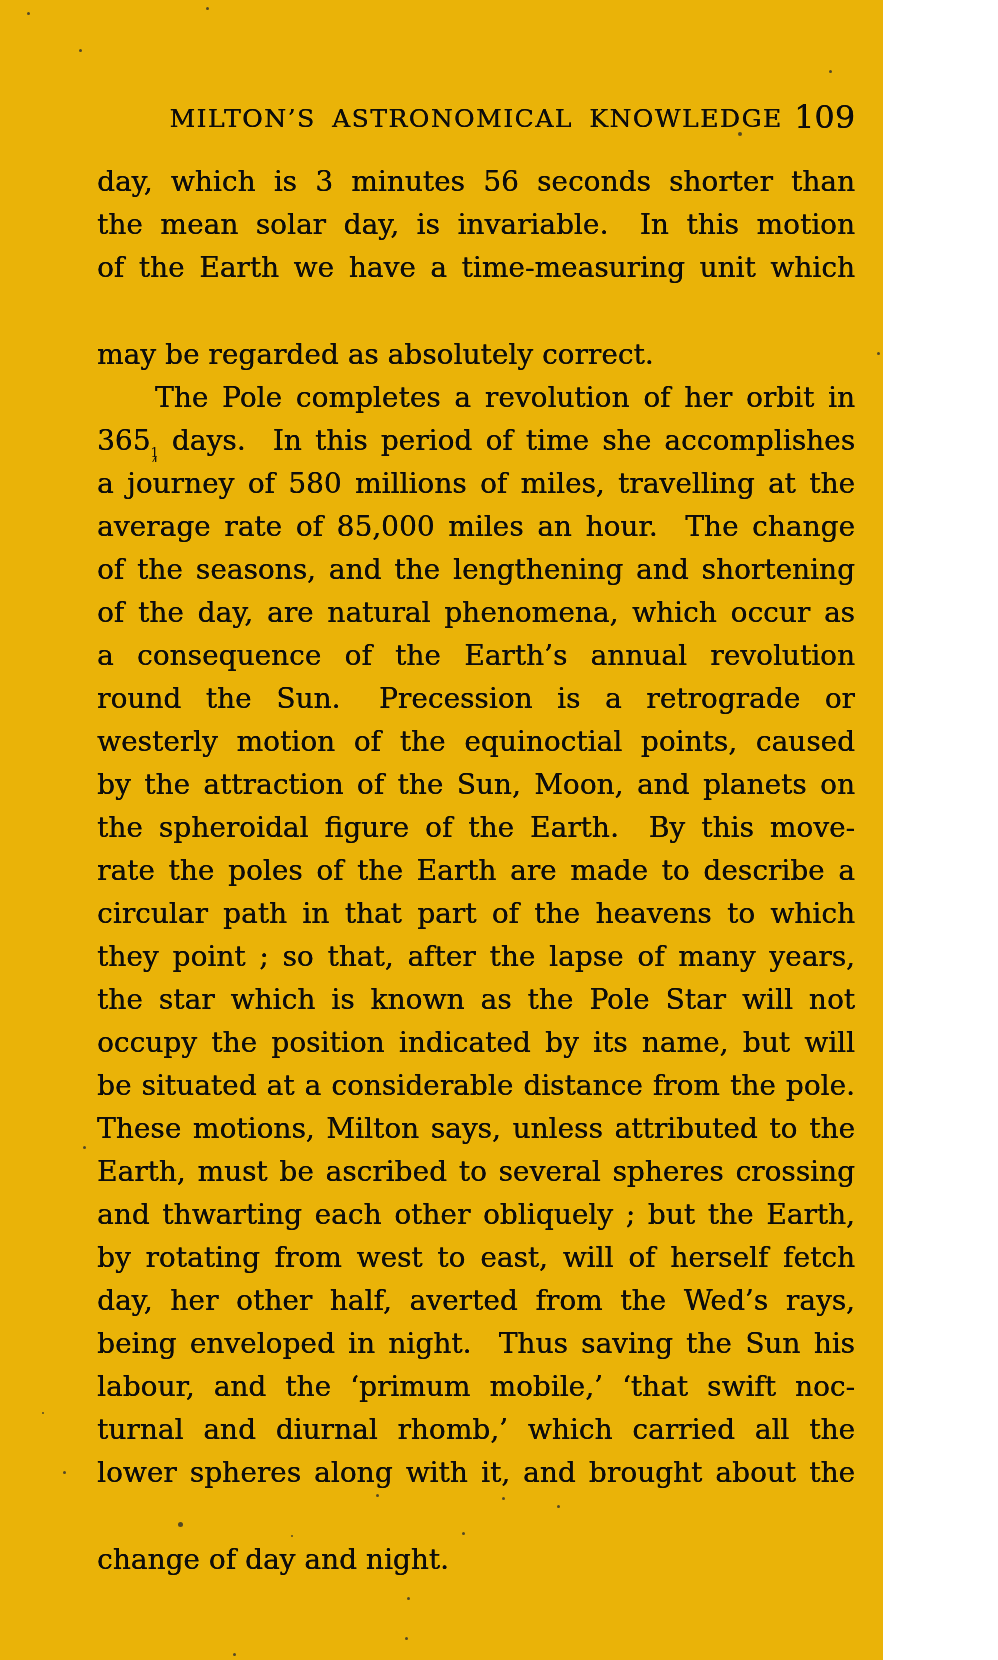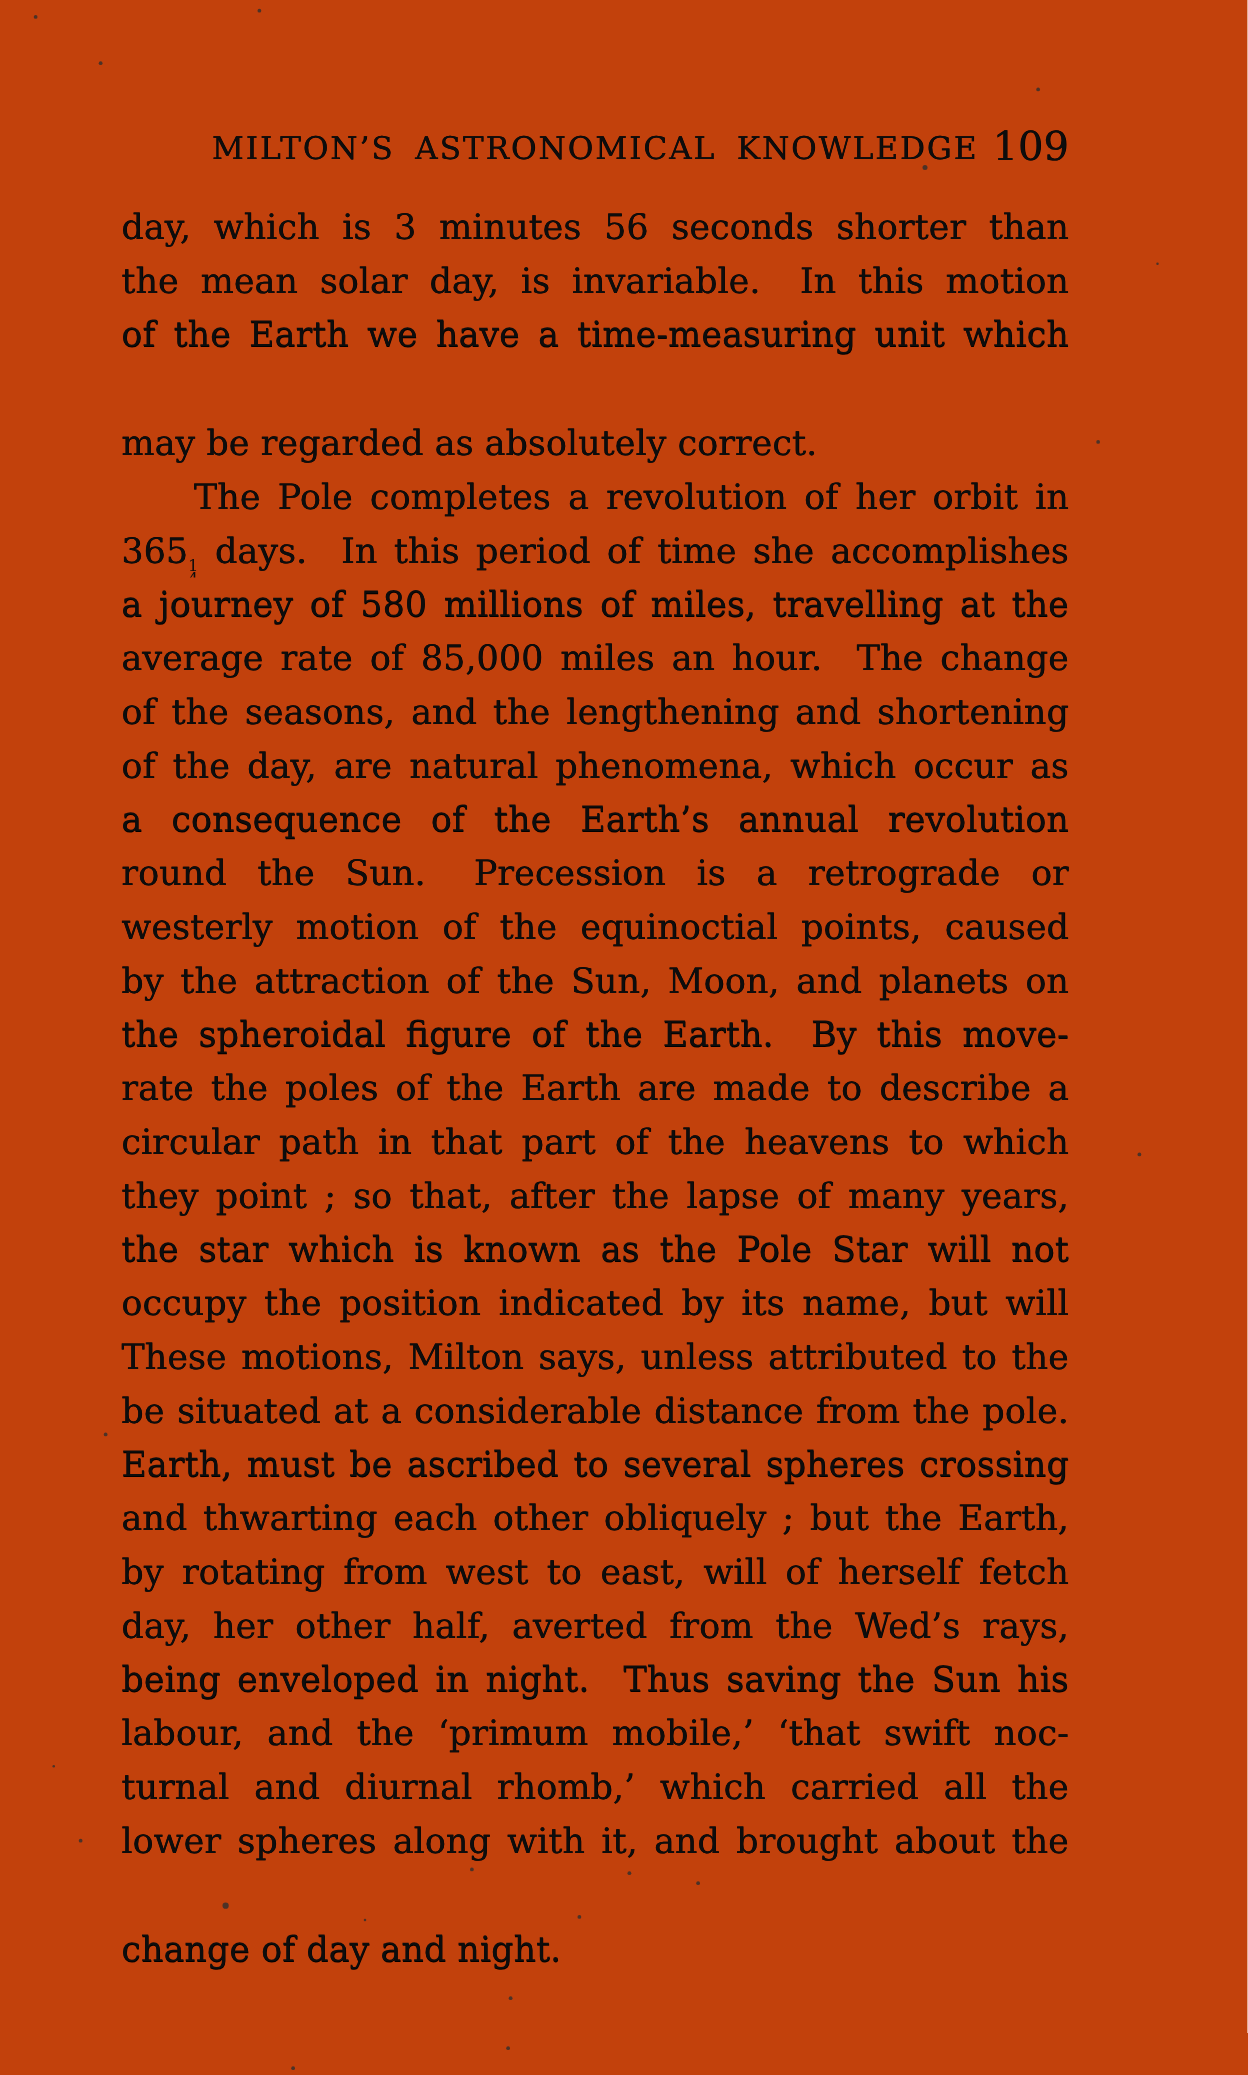--- a/index.html
+++ b/index.html
@@ -3,22 +3,22 @@
 <meta charset="utf-8">
 <style>
   html, body {
     margin: 0; padding: 0;
     width: 998px; height: 1660px;
     background: #ffffff;
     font-family: "DejaVu Serif", serif;
   }
   .page {
     position: relative;
-    width: 998px; height: 1660px;
-    background: #c2410c;
+    width: 883px; height: 1660px;
+    background: #eab308;
     overflow: hidden;
     color: #0d0d0d;
     text-decoration: underline;
   }
   .header {
     position: absolute;
     top: 98px; left: 97px; width: 758px; height: 40px;
   }
   .running-title {
     position: absolute;
@@ -96,22 +96,22 @@
       <div class="line">a consequence of the Earth’s annual revolution</div>
       <div class="line">round the Sun.  Precession is a retrograde or</div>
       <div class="line">westerly motion of the equinoctial points, caused</div>
       <div class="line">by the attraction of the Sun, Moon, and planets on</div>
       <div class="line">the spheroidal figure of the Earth.  By this move-</div>
       <div class="line">rate the poles of the Earth are made to describe a</div>
       <div class="line">circular path in that part of the heavens to which</div>
       <div class="line">they point ; so that, after the lapse of many years,</div>
       <div class="line">the star which is known as the Pole Star will not</div>
       <div class="line">occupy the position indicated by its name, but will</div>
+      <div class="line">be situated at a considerable distance from the pole.</div>
       <div class="line">These motions, Milton says, unless attributed to the</div>
-      <div class="line">be situated at a considerable distance from the pole.</div>
       <div class="line">Earth, must be ascribed to several spheres crossing</div>
       <div class="line">and thwarting each other obliquely ; but the Earth,</div>
       <div class="line">by rotating from west to east, will of herself fetch</div>
       <div class="line">day, her other half, averted from the Wed’s rays,</div>
       <div class="line">being enveloped in night.  Thus saving the Sun his</div>
       <div class="line">labour, and the ‘primum mobile,’ ‘that swift noc-</div>
       <div class="line">turnal and diurnal rhomb,’ which carried all the</div>
       <div class="line">lower spheres along with it, and brought about the</div>
       <div class="line last">change of day and night.</div>
     </div>

